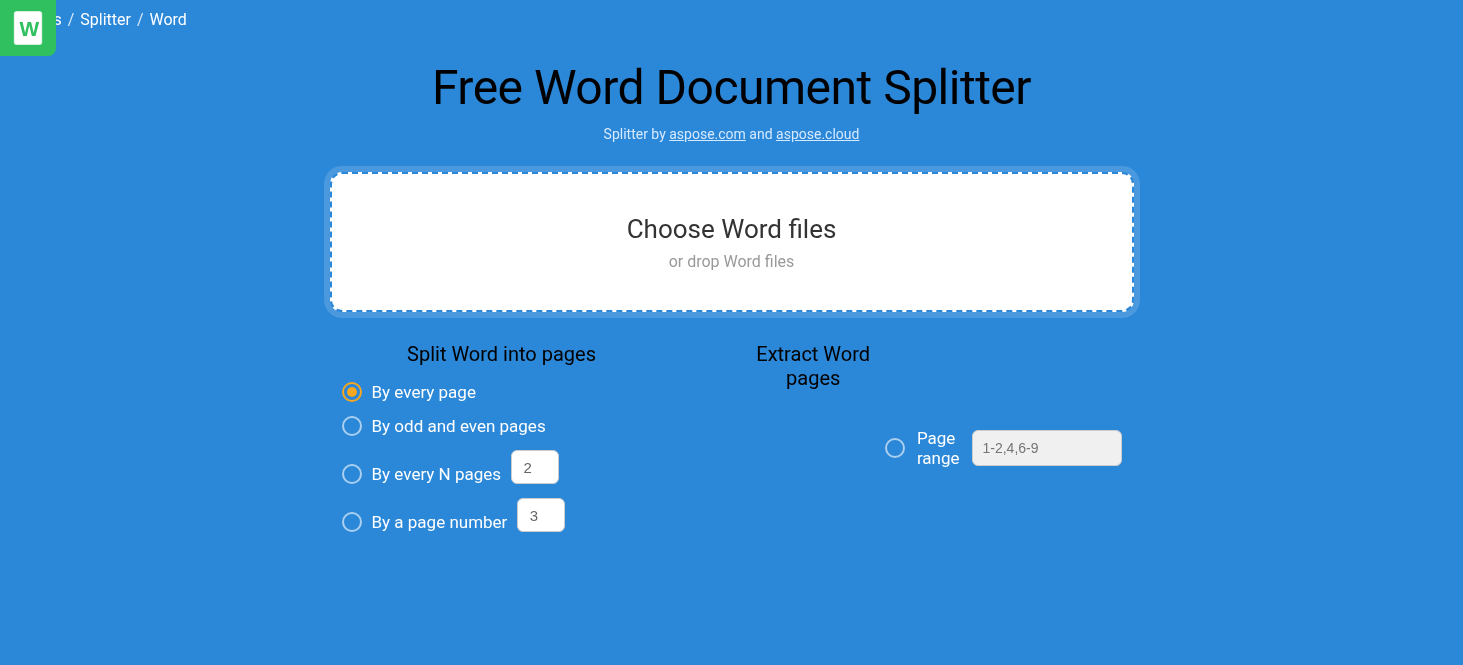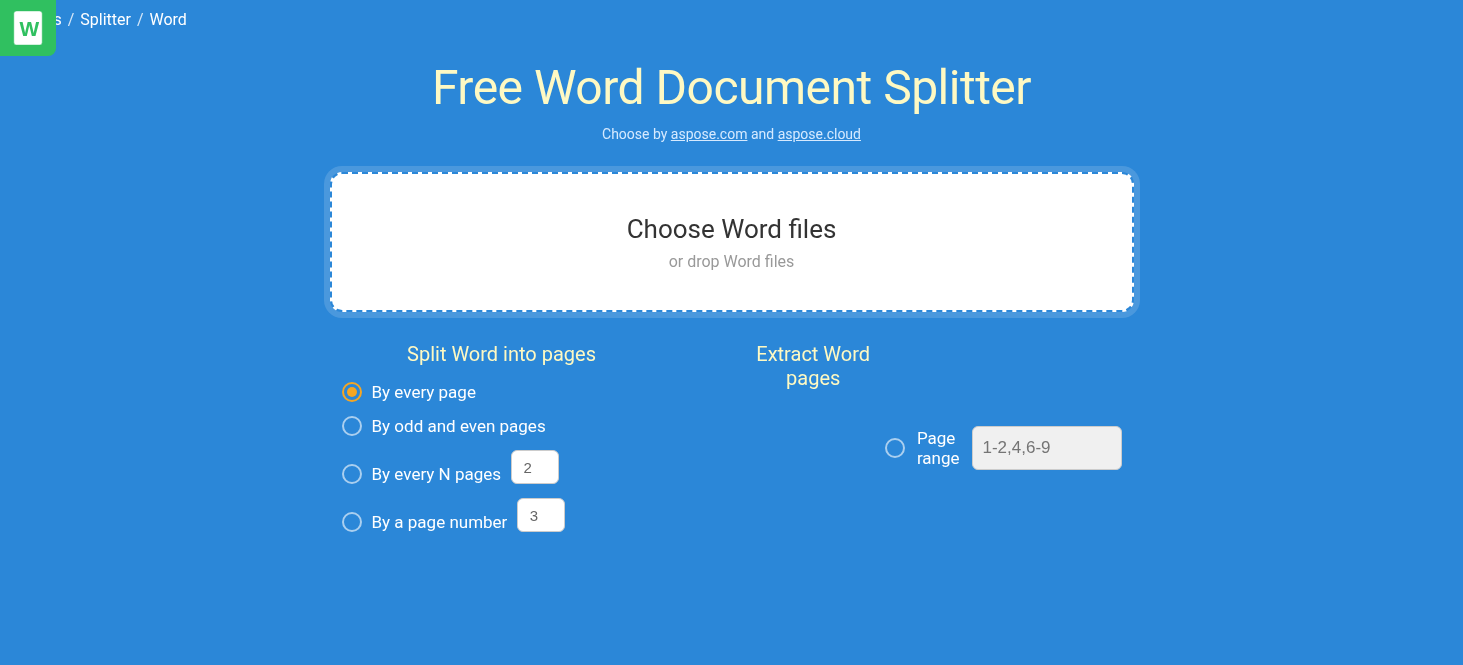--- a/index.html
+++ b/index.html
@@ -51,21 +51,21 @@
     .main-content {
       display: flex;
       flex-direction: column;
       align-items: center;
       padding: 20px 0 30px;
     }
 
     .page-title {
       font-size: 48px;
       font-weight: 400;
-      color: #fef9c3;
+      color: #000000;
       text-align: center;
       margin-bottom: 10px;
       letter-spacing: -0.5px;
     }
 
     .page-subtitle {
       font-size: 17px;
       color: #d6eaff;
       text-align: center;
       margin-bottom: 6px;
@@ -119,21 +119,21 @@
 
     .split-section {
       display: flex;
       flex-direction: column;
       gap: 4px;
       min-width: 320px;
     }
 
     .section-heading {
       font-size: 20px;
-      color: #fef9c3;
+      color: #000000;
       font-weight: 400;
       margin-bottom: 12px;
       text-align: center;
     }
 
     .radio-row {
       display: flex;
       align-items: flex-end;
       gap: 10px;
       margin-bottom: 10px;
@@ -189,26 +189,26 @@
 
     .extract-row {
       display: flex;
       align-items: center;
       gap: 12px;
       margin-top: 12px;
     }
 
     .page-range-input {
       width: 150px;
-      height: 44px;
+      height: 36px;
       border-radius: 6px;
       border: 1px solid #ccc;
       background: #f0f0f0;
       padding: 0 10px;
-      font-size: 17px;
+      font-size: 14px;
       color: #999;
       outline: none;
     }
   </style>
 </head>
 <body>
 
 <div class="logo-icon">
   <svg viewBox="0 0 32 38" fill="none" xmlns="http://www.w3.org/2000/svg">
     <rect width="30" height="36" rx="3" x="1" y="1" fill="white"></rect>
@@ -224,21 +224,21 @@
   <span class="breadcrumb-sep">/</span>
   <a href="#">Word</a>
 </nav>
 
 <div class="main-content">
 
   <h1 class="page-title">Free Word Document Splitter</h1>
 
 
   <p class="powered-by">
-    <span>Choose by </span><a href="#">aspose.com</a><span> and </span><a href="#">aspose.cloud</a>
+    <span>Splitter by </span><a href="#">aspose.com</a><span> and </span><a href="#">aspose.cloud</a>
   </p>
 
   <div class="dropzone">
     <div class="dropzone-title">Choose Word files</div>
     <div class="dropzone-subtitle">or drop Word files</div>
   </div>
 
   <div class="options-section">
 
     <div class="split-section">

